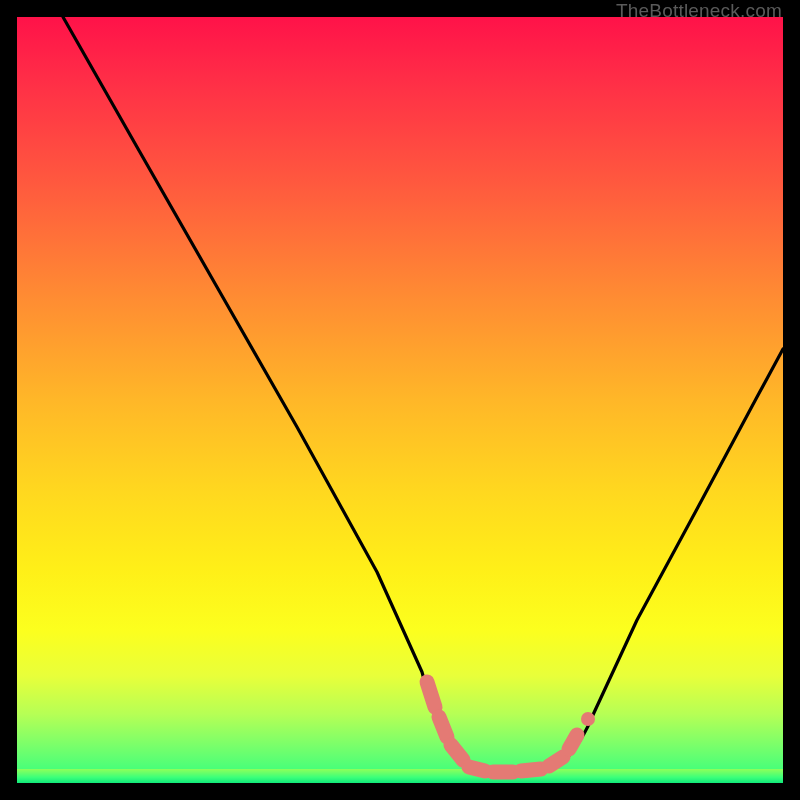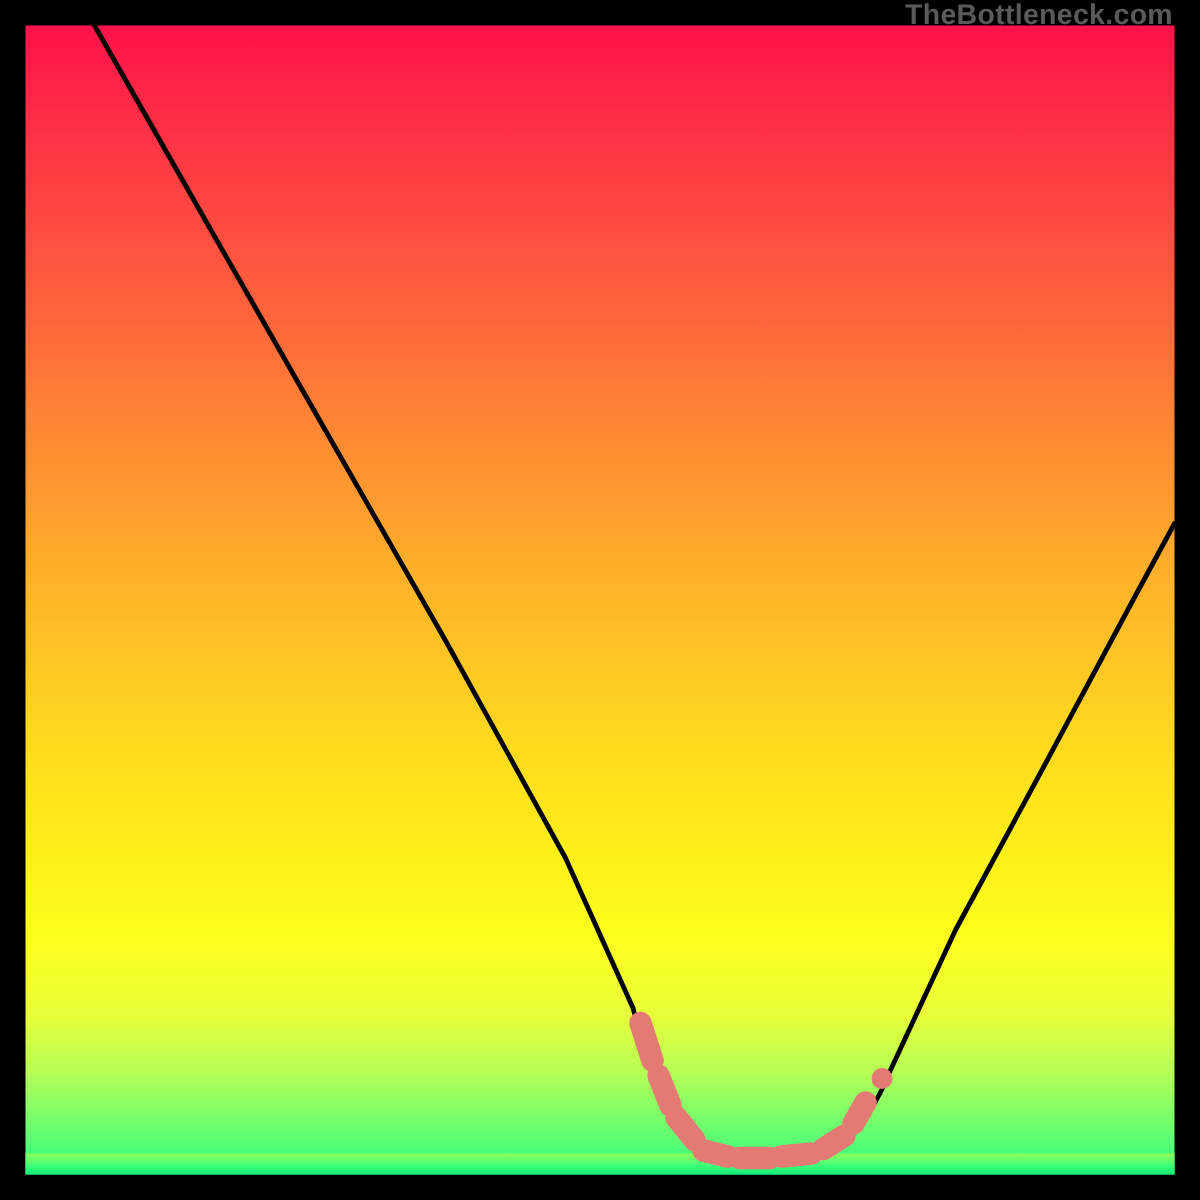--- a/index.html
+++ b/index.html
@@ -52,21 +52,21 @@
       #8fff5a 0%,
       #3bff7a 60%,
       #11e87a 100%);
   }
   .watermark {
     position: absolute;
     top: 0px;
     right: 18px;
     color: #5a5a5a;
     font-size: 19px;
-    font-weight: 700;
+    font-weight: 400;
     letter-spacing: 0.2px;
     user-select: none;
   }
   svg.curve {
     position: absolute;
     left: 0;
     top: 0;
     width: 766px;
     height: 766px;
     overflow: visible;

